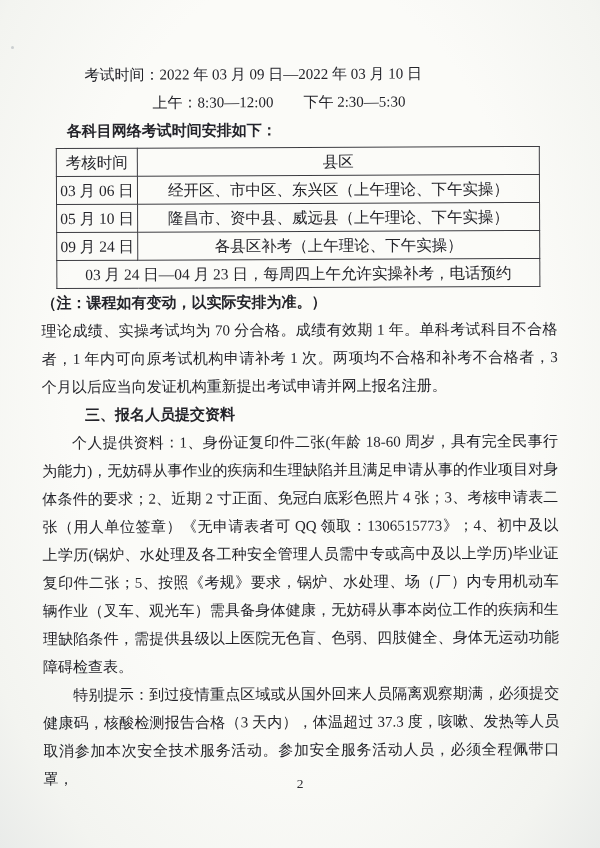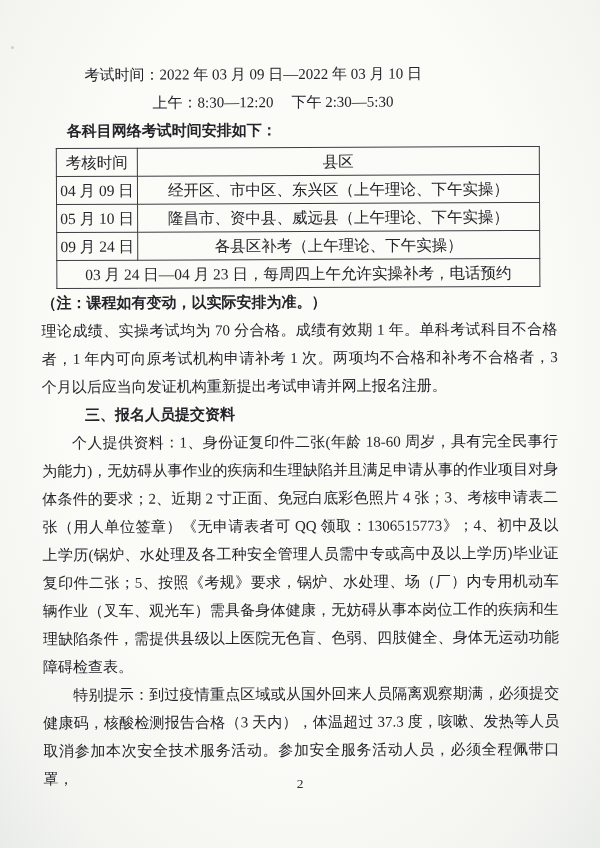--- a/index.html
+++ b/index.html
@@ -21,21 +21,21 @@
   }
   .content {
     position: absolute; left: 42px; top: 60px; width: 516px;
     transform: rotate(-0.25deg);
     font-size: 15px; line-height: 28px;
     text-align: justify;
   }
   .hline { white-space: nowrap; text-align: left; }
   .exam-time { padding-left: 44px; }
   .session-times { padding-left: 112px; }
-  .session-times .afternoon { margin-left: 18px; }
+  .session-times .afternoon { margin-left: 30px; }
   .bold-hei {
     font-weight: 700;
     font-family: "Liberation Sans", "DejaVu Sans", sans-serif;
     font-size: 15px;
   }
   .schedule-intro { padding-left: 26px; text-align: left; }
   .doc-table {
     border-collapse: collapse;
     width: 484px;
     margin: 3px 0 0 15px;
@@ -61,32 +61,32 @@
 </head>
 <body>
 
 <div class="paper">
   <div class="speck" style="left:11px; top:46px;"></div>
 
   <div class="content">
 
     <p class="hline exam-time">考试时间：2022 年 03 月 09 日—2022 年 03 月 10 日</p>
 
-    <p class="hline session-times"><span>上午：8:30—12:20</span><span class="afternoon">下午 2:30—5:30</span></p>
+    <p class="hline session-times"><span>上午：8:30—12:00</span><span class="afternoon">下午 2:30—5:30</span></p>
 
     <p class="hline schedule-intro bold-hei">各科目网络考试时间安排如下：</p>
 
     <table class="doc-table">
       <tbody>
           <tr>
         <td class="col-time">考核时间</td>
         <td>县区</td>
       </tr>
       <tr>
-        <td>04 月 09 日</td>
+        <td>03 月 06 日</td>
         <td>经开区、市中区、东兴区（上午理论、下午实操）</td>
       </tr>
       <tr>
         <td>05 月 10 日</td>
         <td>隆昌市、资中县、威远县（上午理论、下午实操）</td>
       </tr>
       <tr>
         <td>09 月 24 日</td>
         <td>各县区补考（上午理论、下午实操）</td>
       </tr>

